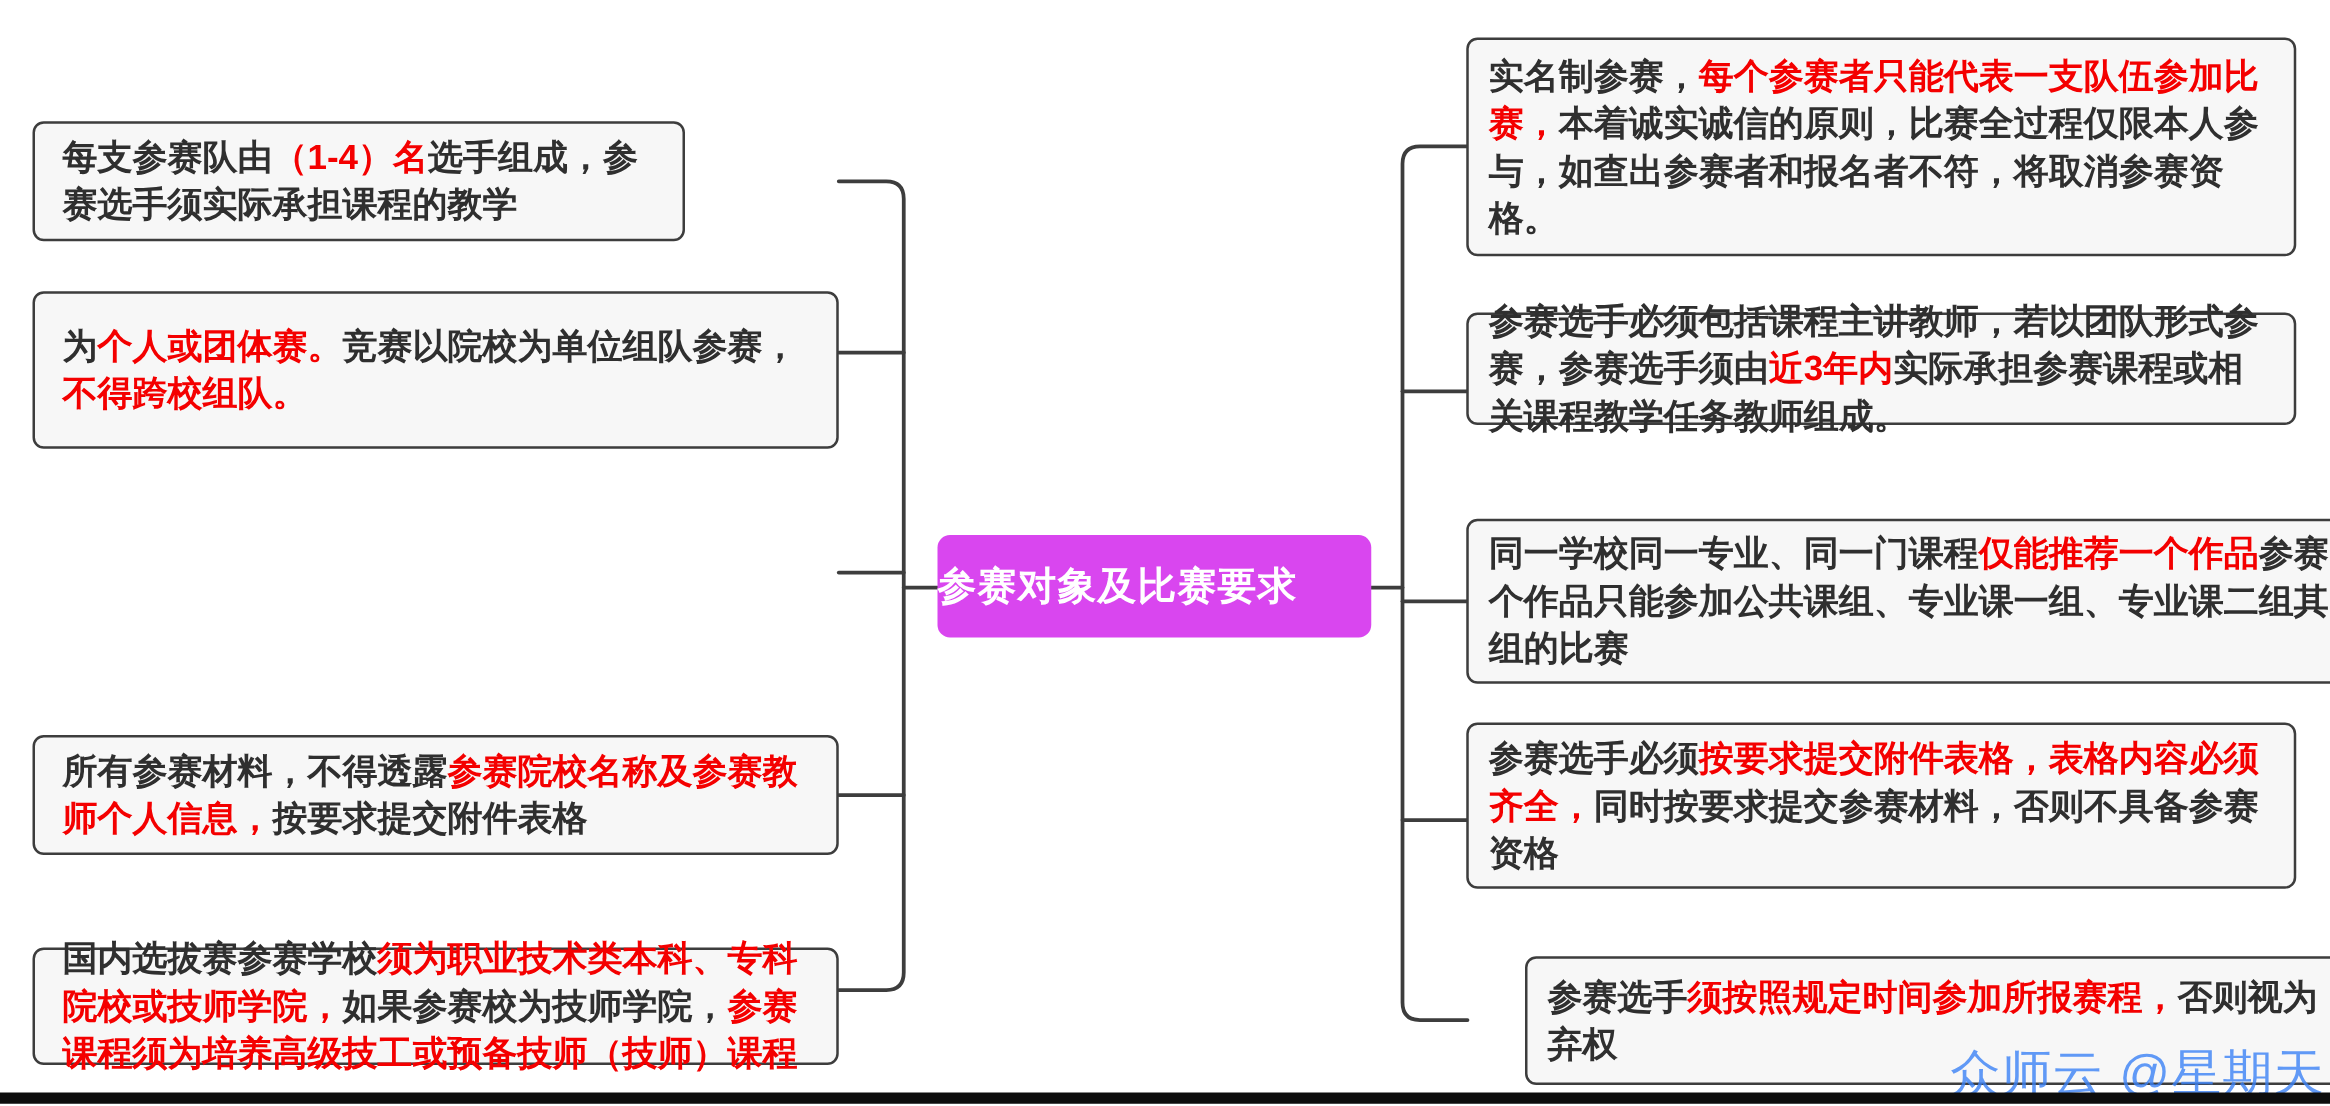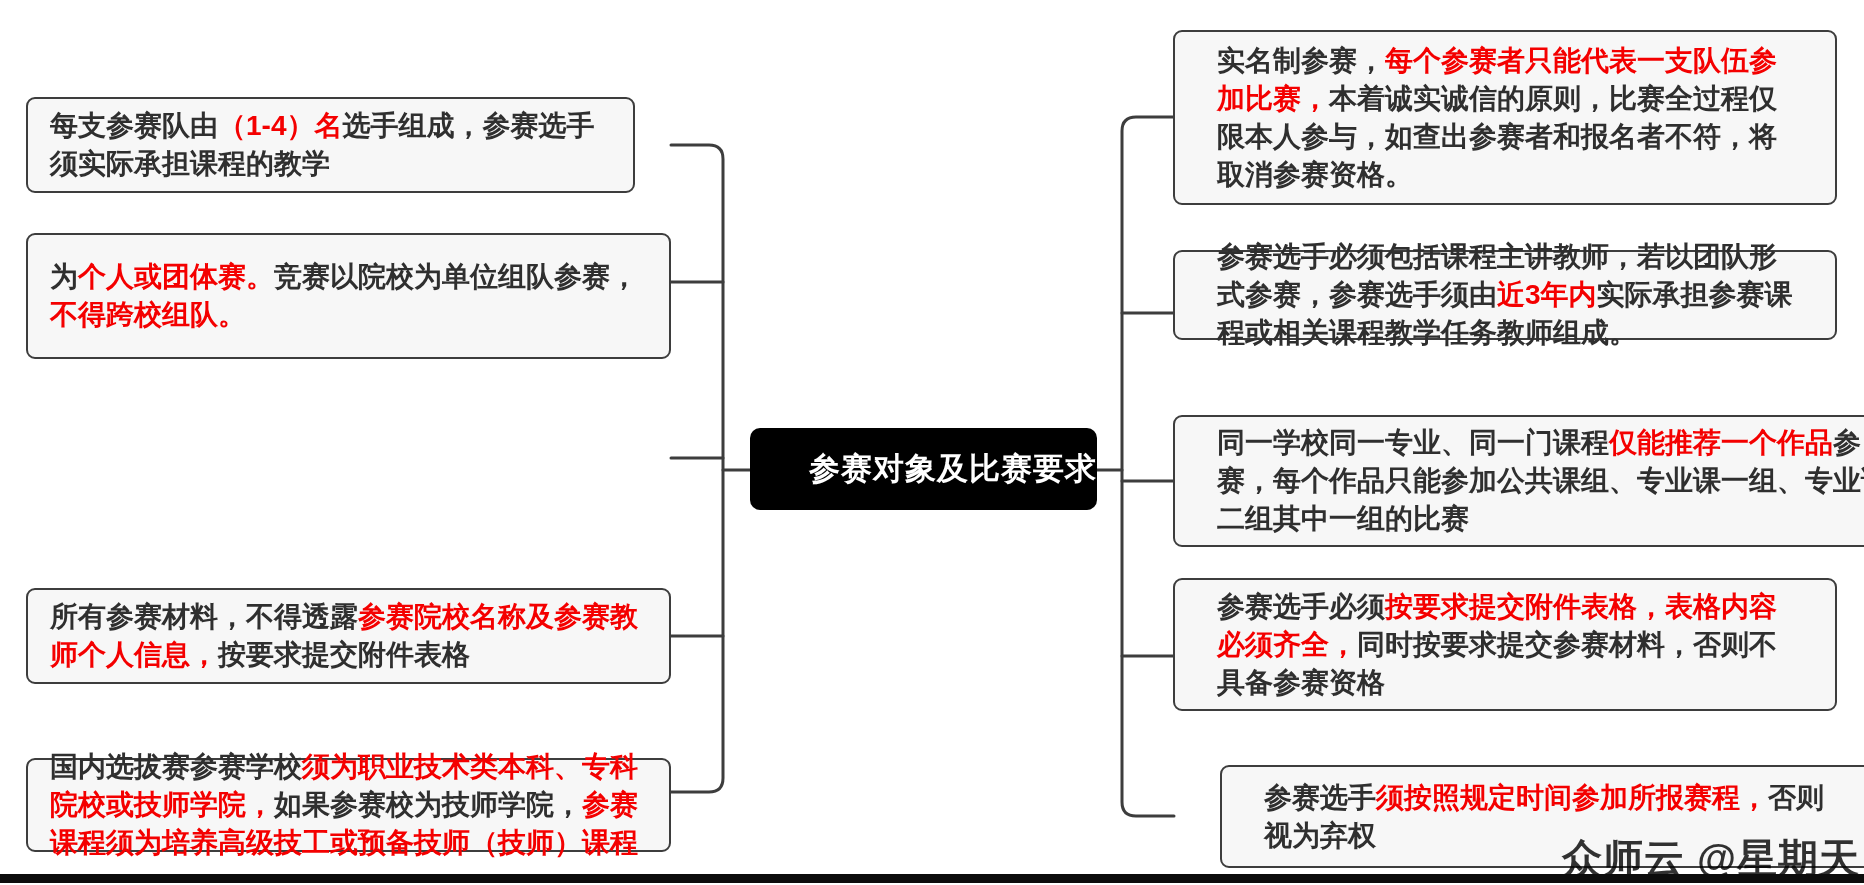--- a/index.html
+++ b/index.html
@@ -19,39 +19,39 @@
     border-radius:9px;
     display:flex;
     align-items:center;
     font-size:28px;
     line-height:38px;
     font-weight:700;
     color:#2f2f2f;
     z-index:2;
   }
   .box.left{padding:0 22px;}
-  .box.right{padding:0 42px;}
+  .box.right{padding:0 16px;}
   .red{color:#f40000;}
   .node{
     position:absolute;
     left:750px;top:428px;width:347px;height:82px;
-    background:#000000;
+    background:#d946ef;
     border-radius:10px;
     color:#ffffff;
-    display:flex;align-items:center;justify-content:flex-end;
+    display:flex;align-items:center;justify-content:flex-start;
     font-size:31px;font-weight:700;
     letter-spacing:1px;
     z-index:3;
   }
   .watermark{
     position:absolute;
     top:831px;right:4px;
     font-size:40px;
-    font-weight:700;
-    color:#000000;
+    font-weight:400;
+    color:#3b82f6;
     opacity:0.8;
     letter-spacing:1px;
     z-index:4;
     white-space:nowrap;
   }
   .bottom-bar{
     position:absolute;
     left:0;top:874px;width:1864px;height:9px;
     background:#0d0d0d;
     z-index:5;
@@ -70,21 +70,21 @@
     <path d="M 671 636 L 723 636"></path>
     <path d="M 723 470 L 750 470"></path>
 
     <path d="M 1174 117 L 1136 117 Q 1122 117 1122 131 L 1122 802 Q 1122 816 1136 816 L 1174 816"></path>
     <path d="M 1122 313 L 1174 313"></path>
     <path d="M 1122 481 L 1174 481"></path>
     <path d="M 1122 656 L 1174 656"></path>
     <path d="M 1097 470 L 1122 470"></path>
   </svg>
 
-  <div class="box left" style="left:26px;top:97px;width:609px;height:96px">
+  <div class="box left" style="left:26px;top:97px;width:522px;height:96px">
     <div><span>每支参赛队由</span><span class="red">（1-4）名</span><span>选手组成，参赛选手须实际承担课程的教学</span></div>
   </div>
   <div class="box left" style="left:26px;top:233px;width:645px;height:126px">
     <div><span>为</span><span class="red">个人或团体赛。</span><span>竞赛以院校为单位组队参赛，</span><span class="red">不得跨校组队。</span></div>
   </div>
   <div class="box left" style="left:26px;top:588px;width:645px;height:96px">
     <div><span>所有参赛材料，不得透露</span><span class="red">参赛院校名称及参赛教师个人信息，</span><span>按要求提交附件表格</span></div>
   </div>
   <div class="box left" style="left:26px;top:758px;width:645px;height:94px">
     <div><span>国内选拔赛参赛学校</span><span class="red">须为职业技术类本科、专科院校或技师学院，</span><span>如果参赛校为技师学院，</span><span class="red">参赛课程须为培养高级技工或预备技师（技师）课程</span></div>

